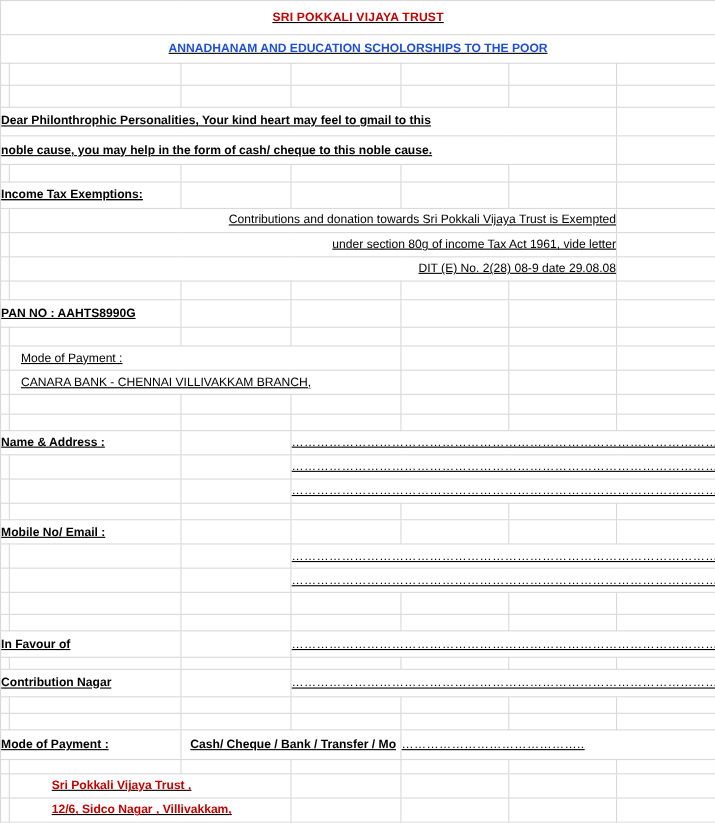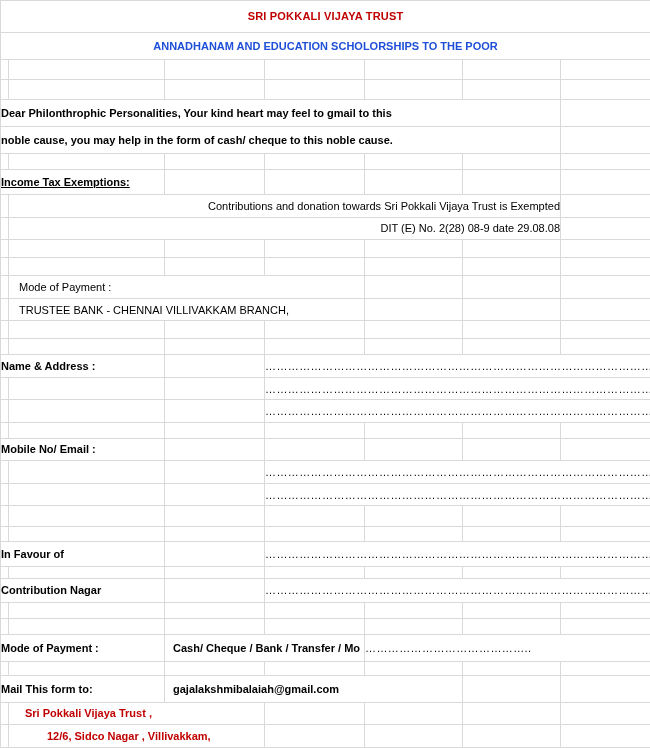--- a/index.html
+++ b/index.html
@@ -12,20 +12,21 @@
     height: 748px;
     font-family: "Liberation Sans", sans-serif;
     color: #000000;
     overflow: hidden;
   }
   #sheet {
     position: relative;
     width: 650px;
     height: 664px;
     box-sizing: border-box;
+    text-decoration: underline;
   }
   table.grid {
     border-collapse: collapse;
     table-layout: fixed;
     width: 650px;
     height: 748px;
   }
   table.grid td {
     border: 1px solid #d9d9d9;
     padding: 0;
@@ -166,37 +167,50 @@
     <td></td>
     <td></td>
   </tr>
 
   <tr style="height:20px">
     <td></td>
     <td colspan="5" class="body-reg center">Contributions and donation towards Sri Pokkali Vijaya Trust is Exempted</td>
     <td></td>
   </tr>
 
+  <tr style="height:20px">
+    <td></td>
+    <td colspan="5" class="body-reg center">under section 80g of income Tax Act 1961, vide letter</td>
+    <td></td>
+  </tr>
 
   <tr style="height:20px">
     <td></td>
     <td colspan="5" class="body-reg center">DIT (E) No. 2(28) 08-9 date 29.08.08</td>
     <td></td>
   </tr>
 
   <tr style="height:16px">
     <td></td>
     <td></td>
     <td></td>
     <td></td>
     <td></td>
     <td></td>
     <td></td>
   </tr>
 
+  <tr style="height:22px">
+    <td colspan="2" class="label-bold cell-pad left">PAN NO : AAHTS8990G</td>
+    <td></td>
+    <td></td>
+    <td></td>
+    <td></td>
+    <td></td>
+  </tr>
 
   <tr style="height:16px">
     <td></td>
     <td></td>
     <td></td>
     <td></td>
     <td></td>
     <td></td>
     <td></td>
   </tr>
@@ -204,21 +218,21 @@
   <tr style="height:20px">
     <td></td>
     <td colspan="3" class="mono-small cell-pad left" style="padding-left:10px">Mode of Payment :</td>
     <td></td>
     <td></td>
     <td></td>
   </tr>
 
   <tr style="height:20px">
     <td></td>
-    <td colspan="3" class="mono-small cell-pad left" style="padding-left:10px">TRUSTEE BANK  - CHENNAI  VILLIVAKKAM  BRANCH,</td>
+    <td colspan="3" class="mono-small cell-pad left" style="padding-left:10px">CANARA BANK  - CHENNAI  VILLIVAKKAM  BRANCH,</td>
     <td></td>
     <td></td>
     <td></td>
   </tr>
 
 
   <tr style="height:16px">
     <td></td>
     <td></td>
     <td></td>
@@ -371,30 +385,24 @@
   <tr style="height:12px">
     <td></td>
     <td></td>
     <td></td>
     <td></td>
     <td></td>
     <td></td>
     <td></td>
   </tr>
 
-  <tr style="height:24px">
-    <td colspan="2" class="label-bold cell-pad left">Mail This form to:</td>
-    <td colspan="3" class="label-bold cell-pad left" style="padding-left:8px">gajalakshmibalaiah@gmail.com</td>
-    <td></td>
-    <td></td>
-  </tr>
-
-  <tr style="height:20px">
-    <td></td>
-    <td colspan="2" class="addr-red cell-pad left" style="padding-left:16px">Sri Pokkali Vijaya Trust ,</td>
+
+  <tr style="height:20px">
+    <td></td>
+    <td colspan="2" class="addr-red cell-pad left" style="padding-left:38px">Sri Pokkali Vijaya Trust ,</td>
     <td></td>
     <td></td>
     <td></td>
     <td></td>
   </tr>
   <tr style="height:20px">
     <td></td>
     <td colspan="2" class="addr-red cell-pad left" style="padding-left:38px">12/6, Sidco Nagar , Villivakkam,</td>
     <td></td>
     <td></td>

